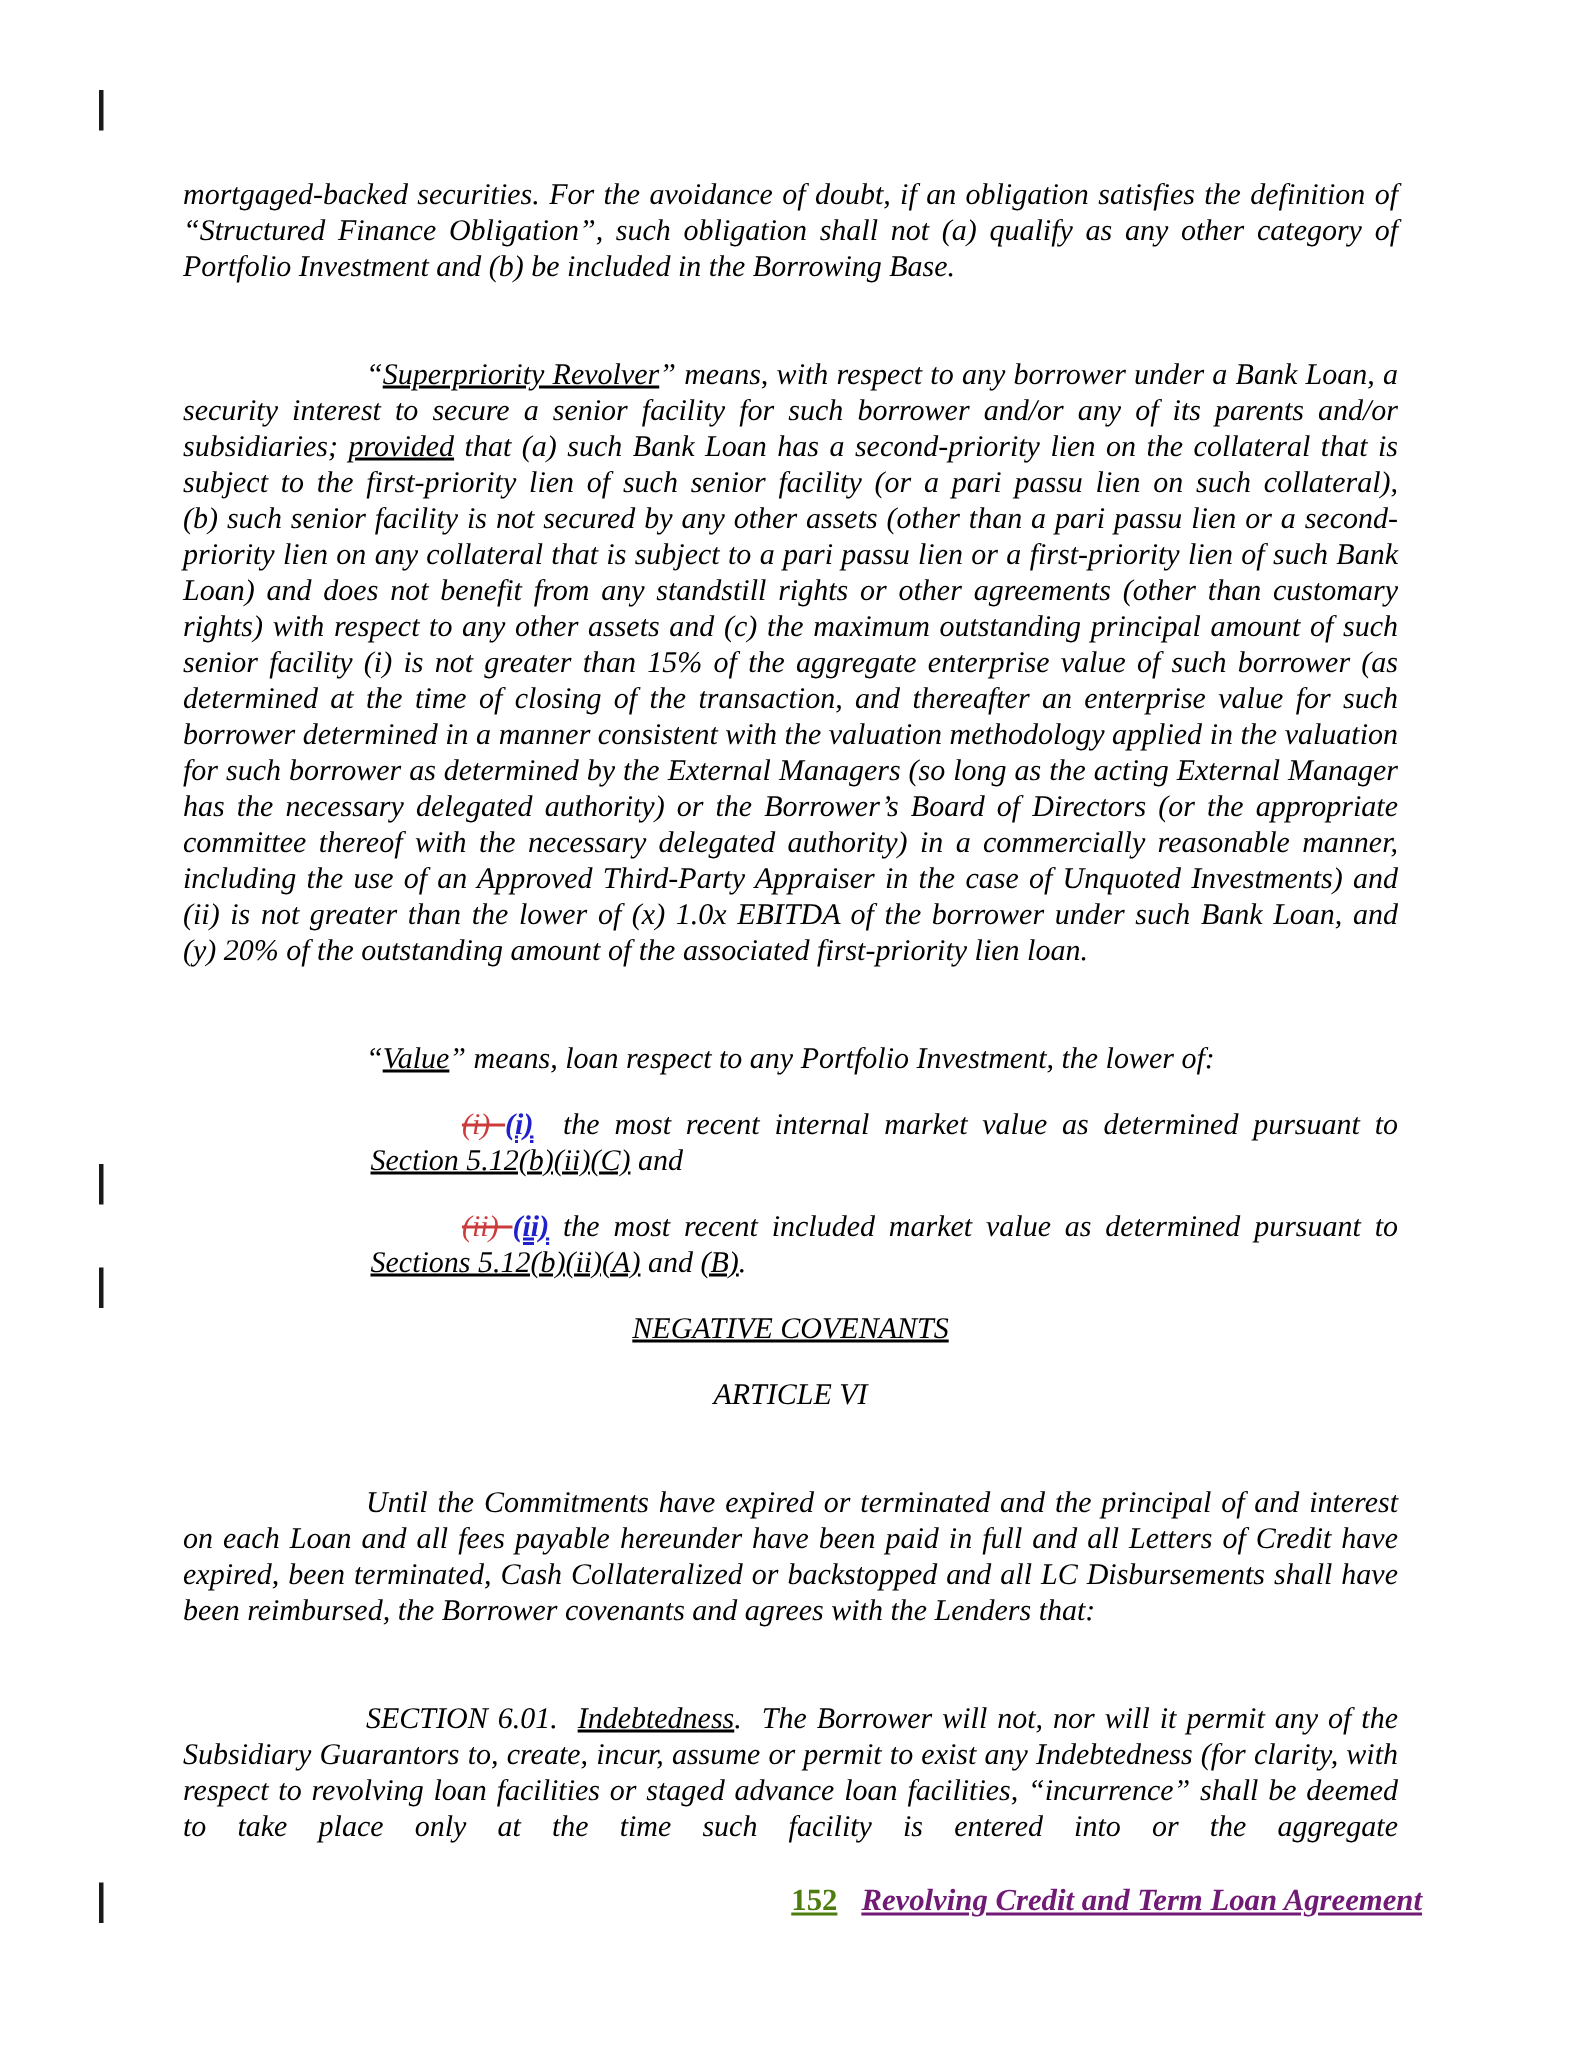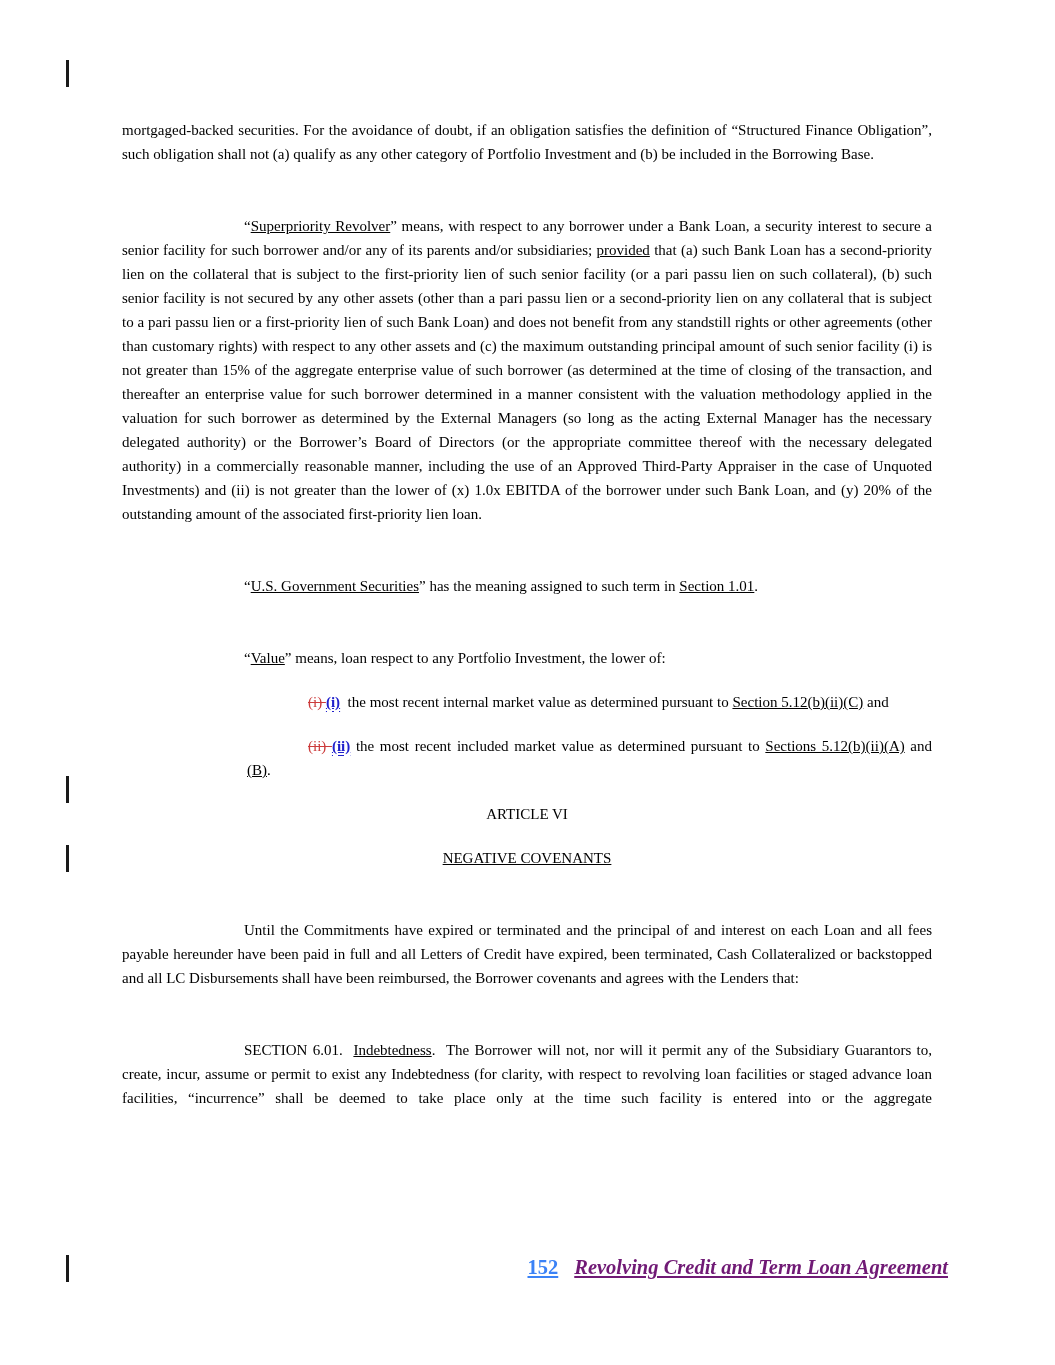--- a/index.html
+++ b/index.html
@@ -11,23 +11,24 @@
     background: #ffffff;
     font-family: "Liberation Serif", serif;
     color: #000000;
     overflow: hidden;
   }
   .doc-body {
     position: absolute;
     left: 122px;
     top: 118px;
     width: 810px;
-    font-size: 15px;
+    font-size: 20px;
     line-height: 24px;
     text-align: justify;
+    font-style: italic;
   }
   p.para { margin: 20px 0 0 0; padding: 0; }
   p.para:first-child { margin-top: 0; }
   p.indent { text-indent: 122px; margin-top: 48px; }
   p.item { margin-left: 125px; text-indent: 61px; }
   p.center { text-align: center; text-indent: 0; }
   p.justify-last { text-align-last: justify; }
   .seg-t { }
   .seg-u { text-decoration: underline; }
   .seg-del { color: #cc3b3b; text-decoration: line-through; }
@@ -47,21 +48,21 @@
     position: absolute;
     top: 1254px;
     left: 0;
     width: 948px;
     text-align: right;
     font-size: 20.5px;
     line-height: 26px;
     white-space: nowrap;
   }
   .footer .page-num {
-    color: #3b82f6;
+    color: #4d7c0f;
     font-weight: bold;
     text-decoration: underline;
     margin-right: 16px;
   }
   .footer .doc-title {
     color: #701a75;
     font-weight: bold;
     font-style: italic;
     text-decoration: underline;
   }
@@ -72,26 +73,25 @@
 <div class="page">
 
   <div class="change-bar bar-1"></div>
   <div class="change-bar bar-2"></div>
   <div class="change-bar bar-3"></div>
   <div class="change-bar bar-4"></div>
 
   <div class="doc-body" id="doc-body">
       <p class="para plain"><span class="seg-t">mortgaged-backed securities. For the avoidance of doubt, if an obligation satisfies the definition of “Structured Finance Obligation”, such obligation shall not (a)&nbsp;qualify as any other category of Portfolio Investment and (b)&nbsp;be included in the Borrowing Base.</span></p>
       <p class="para indent"><span class="seg-t">“</span><span class="seg-u">Superpriority Revolver</span><span class="seg-t">” means, with respect to any borrower under a Bank Loan, a security interest to secure a senior facility for such borrower and/or any of its parents and/or subsidiaries; </span><span class="seg-u">provided</span><span class="seg-t"> that (a)&nbsp;such Bank Loan has a second-priority lien on the collateral that is subject to the first-priority lien of such senior facility (or a pari passu lien on such collateral), (b)&nbsp;such senior facility is not secured by any other assets (other than a pari passu lien or a second-priority lien on any collateral that is subject to a pari passu lien or a first-priority lien of such Bank Loan) and does not benefit from any standstill rights or other agreements (other than customary rights) with respect to any other assets and (c)&nbsp;the maximum outstanding principal amount of such senior facility (i)&nbsp;is not greater than 15% of the aggregate enterprise value of such borrower (as determined at the time of closing of the transaction, and thereafter an enterprise value for such borrower determined in a manner consistent with the valuation methodology applied in the valuation for such borrower as determined by the External Managers (so long as the acting External Manager has the necessary delegated authority) or the Borrower’s Board of Directors (or the appropriate committee thereof with the necessary delegated authority) in a commercially reasonable manner, including the use of an Approved Third-Party Appraiser in the case of Unquoted Investments) and (ii)&nbsp;is not greater than the lower of (x)&nbsp;1.0x EBITDA of the borrower under such Bank Loan, and (y)&nbsp;20% of the outstanding amount of the associated first-priority lien loan.</span></p>
-      <p class="para indent"><span class="seg-t">“</span><span class="seg-u">U.S. Government Securities</span><span class="seg-t">” has the meaning assigned to such term in </span><span class="seg-u">Section 1.01</span><span class="seg-t">.</span></p>
       <p class="para indent"><span class="seg-t">“</span><span class="seg-u">Value</span><span class="seg-t">” means, loan respect to any Portfolio Investment, the lower of:</span></p>
       <p class="para item"><span class="seg-del">(i) </span><span class="seg-ins">(i)</span><span class="seg-t">&nbsp; the most recent internal market value as determined pursuant to </span><span class="seg-u">Section 5.12(b)(ii)(C)</span><span class="seg-t"> and</span></p>
       <p class="para item"><span class="seg-del">(ii) </span><span class="seg-ins">(ii)</span><span class="seg-t"> the most recent included market value as determined pursuant to </span><span class="seg-u">Sections 5.12(b)(ii)(A)</span><span class="seg-t"> and </span><span class="seg-u">(B)</span><span class="seg-t">.</span></p>
+      <p class="para center"><span class="seg-u">NEGATIVE COVENANTS</span></p>
       <p class="para center"><span class="seg-t">ARTICLE VI</span></p>
-      <p class="para center"><span class="seg-u">NEGATIVE COVENANTS</span></p>
       <p class="para indent"><span class="seg-t">Until the Commitments have expired or terminated and the principal of and interest on each Loan and all fees payable hereunder have been paid in full and all Letters of Credit have expired, been terminated, Cash Collateralized or backstopped and all LC Disbursements shall have been reimbursed, the Borrower covenants and agrees with the Lenders that:</span></p>
       <p class="para indent justify-last"><span class="seg-t">SECTION&nbsp;6.01.&nbsp; </span><span class="seg-u">Indebtedness</span><span class="seg-t">.&nbsp; The Borrower will not, nor will it permit any of the Subsidiary Guarantors to, create, incur, assume or permit to exist any Indebtedness (for clarity, with respect to revolving loan facilities or staged advance loan facilities, “incurrence” shall be deemed to take place only at the time such facility is entered into or the aggregate</span></p>
     </div>
 
   <div class="footer">
     <span class="page-num">152</span><span class="doc-title">Revolving Credit and Term Loan Agreement</span>
   </div>
 
 </div>
 

